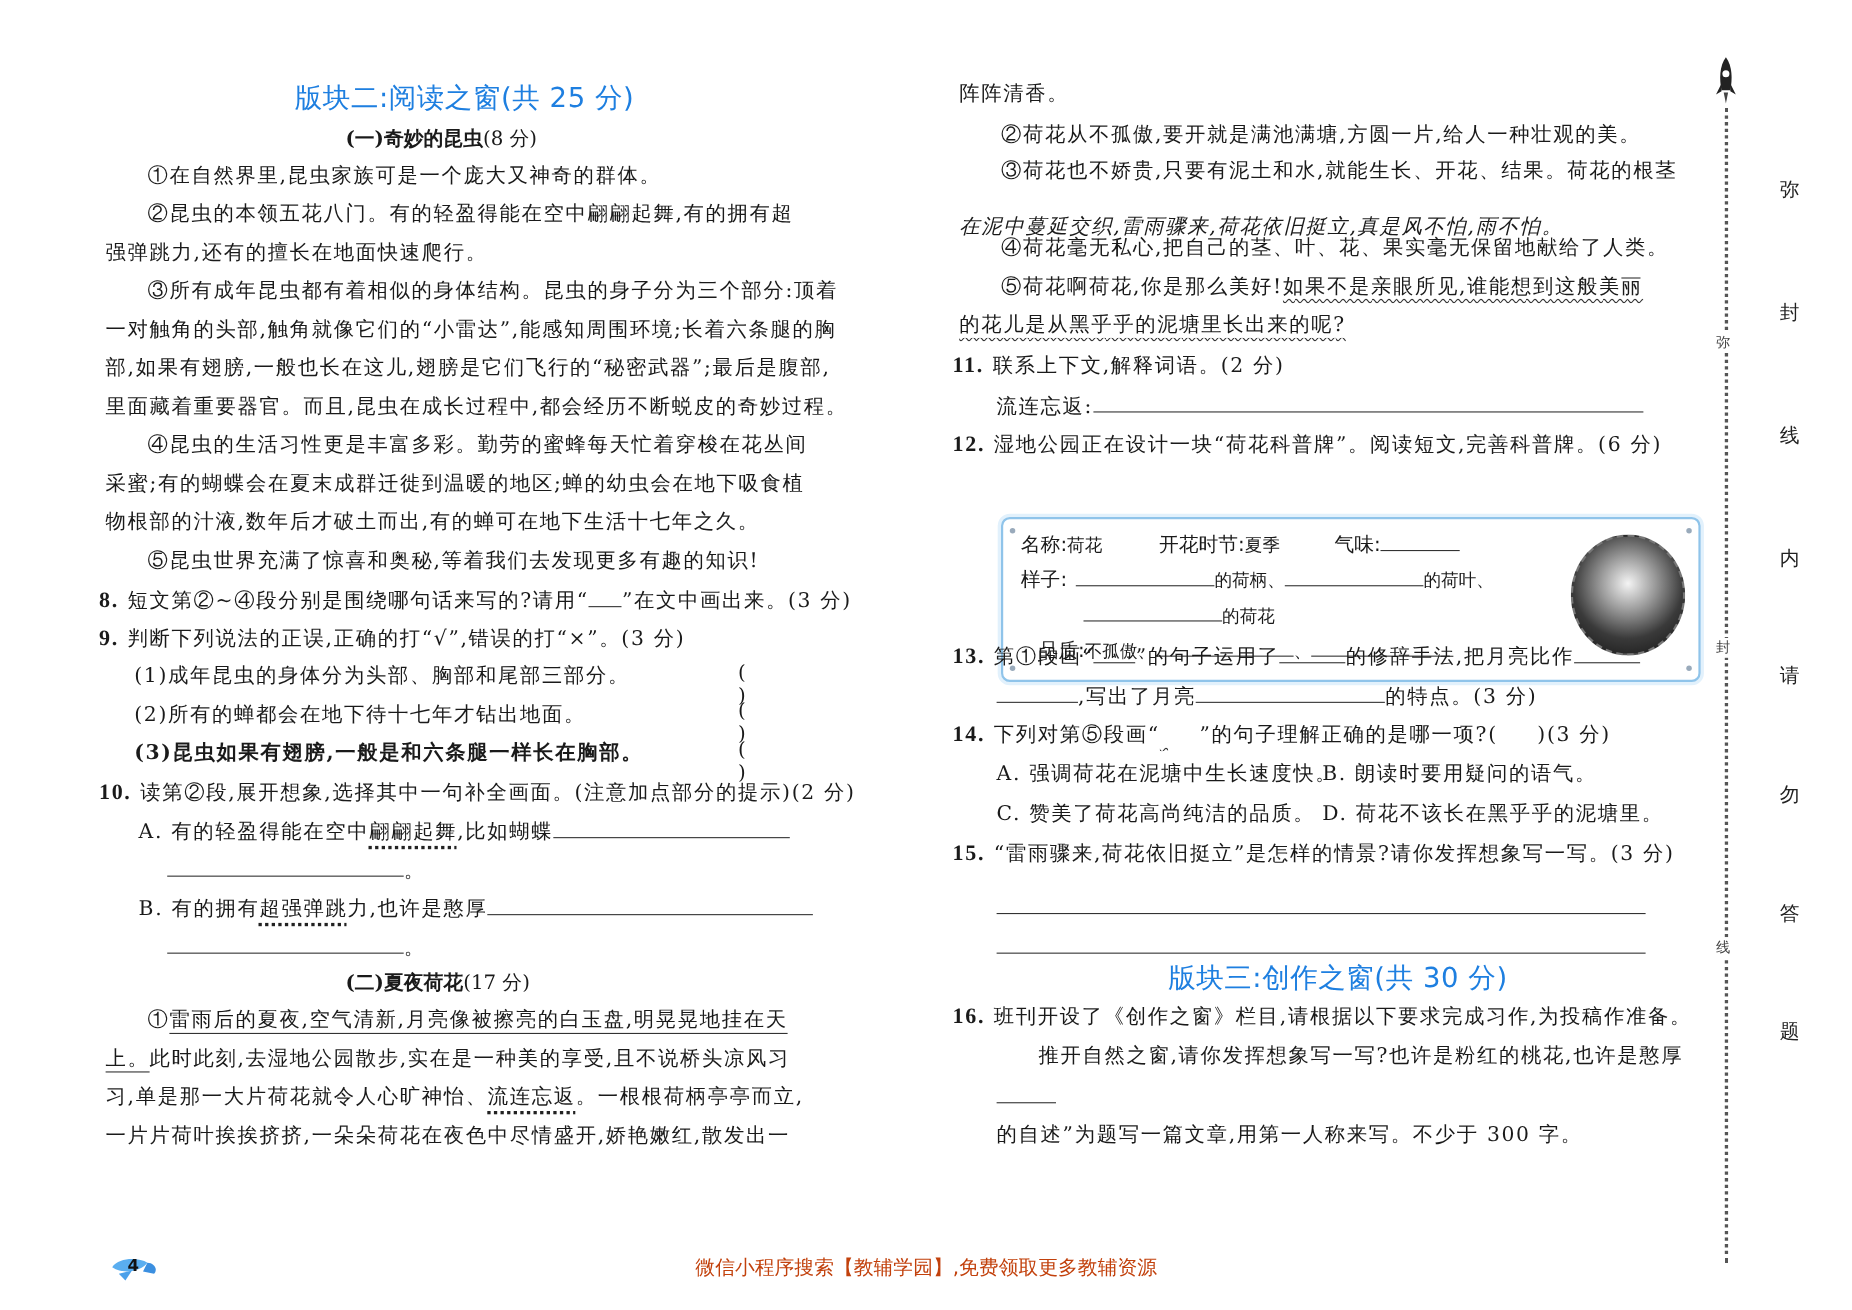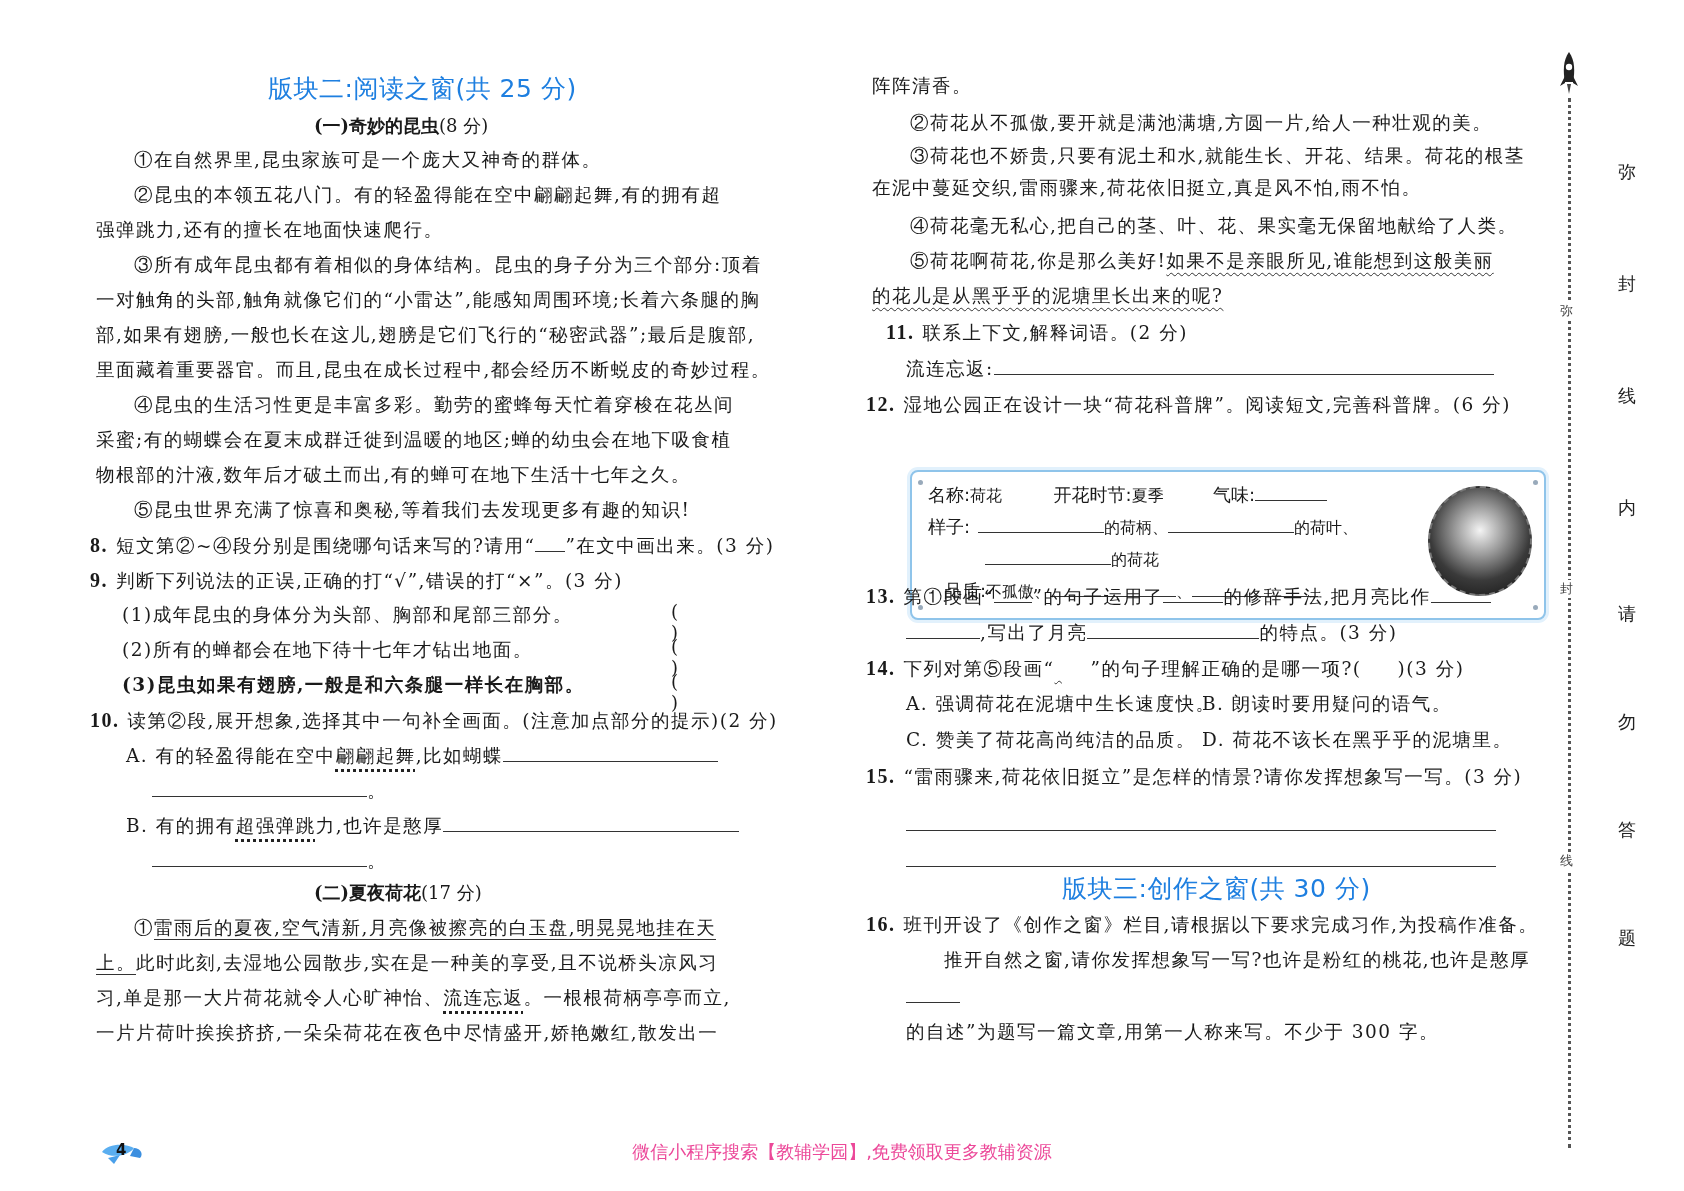--- a/index.html
+++ b/index.html
@@ -27,21 +27,21 @@
   #card .val { font-family:"DejaVu Serif","Liberation Serif",serif; font-size:16px; }
   .rivet { position:absolute; width:5px; height:5px; border-radius:50%; background:#9ab; }
   #lotus { position:absolute; right:12px; top:14px; width:100px; height:106px; border-radius:50%;
            border:2px dashed #777; background:radial-gradient(circle at 50% 40%, #f4f4f4 0%, #9c9c9c 30%, #3a3a3a 62%, #111 100%); }
   
   #margin { position:absolute; left:1560px; top:40px; width:124px; height:1110px; }
   #dashline { position:absolute; left:8px; top:58px; width:0; height:1050px; border-left:3px dotted #555; }
   .mchar { position:absolute; font-family:"DejaVu Sans","Liberation Sans",sans-serif; font-size:18px; color:#222; }
   .schar { position:absolute; left:0; font-family:"DejaVu Sans","Liberation Sans",sans-serif; font-size:13px; color:#444; background:#fff; }
   #footer { position:absolute; left:0; width:1684px; top:1140px; text-align:center; font-family:"DejaVu Sans","Liberation Sans",sans-serif;
-            font-size:18px; color:#ec4899; }
+            font-size:18px; color:#c2410c; }
   #pagebadge { position:absolute; left:100px; top:1140px; width:60px; height:26px; }
 </style>
 </head>
 <body>
 
 <div id="left" class="col">
   <div class="block-title" style="left:172px; top:72px;">版块二:阅读之窗(共 25 分)</div>
   <div class="sub-title" style="left:218px; top:114px;">
     <span>(一)奇妙的昆虫</span><span class="pts">(8 分)</span>
   </div>
@@ -100,30 +100,30 @@
   <div class="line" style="top:984px;">
     <span>习,单是那一大片荷花就令人心旷神怡、</span><span class="dotted">流连忘返</span><span>。一根根荷柄亭亭而立,</span>
   </div>
   <div class="line" style="top:1019px;">一片片荷叶挨挨挤挤,一朵朵荷花在夜色中尽情盛开,娇艳嫩红,散发出一</div>
 </div>
 
 <div id="right" class="col">
   <div class="line" style="top:72px;">阵阵清香。</div>
   <div class="line ind" style="top:93px;margin-top:16px;">②荷花从不孤傲,要开就是满池满塘,方圆一片,给人一种壮观的美。</div>
   <div class="line ind" style="top:142px;">③荷花也不娇贵,只要有泥土和水,就能生长、开花、结果。荷花的根茎</div>
-  <div class="line" style="top:174px;">在泥中蔓延交织,雷雨骤来,荷花依旧挺立,真是风不怕,雨不怕。</div>
+  <div class="line" style="top:193px;font-style:italic;">在泥中蔓延交织,雷雨骤来,荷花依旧挺立,真是风不怕,雨不怕。</div>
   <div class="line ind" style="top:212px;">④荷花毫无私心,把自己的茎、叶、花、果实毫无保留地献给了人类。</div>
   <div class="line ind" style="top:247px;">
     <span>⑤荷花啊荷花,你是那么美好!</span><span class="wavy">如果不是亲眼所见,谁能想到这般美丽</span>
   </div>
   <div class="line" style="top:282px;">
     <span class="wavy">的花儿是从黑乎乎的泥塘里长出来的呢?</span>
   </div>
 
-  <div class="line" style="top:318px; left:-6px;margin-left:20px;">
+  <div class="line" style="top:318px; left:-6px;">
     <span class="qn">11.</span><span>联系上下文,解释词语。(2 分)</span>
   </div>
   <div class="line" style="top:354px; left:34px;">
     <span>流连忘返:</span><span class="blank" style="width:500px;"></span>
   </div>
 
   <div class="line" style="top:390px; left:-6px;">
     <span class="qn">12.</span><span>湿地公园正在设计一块“荷花科普牌”。阅读短文,完善科普牌。(6 分)</span>
   </div>
 </div>

